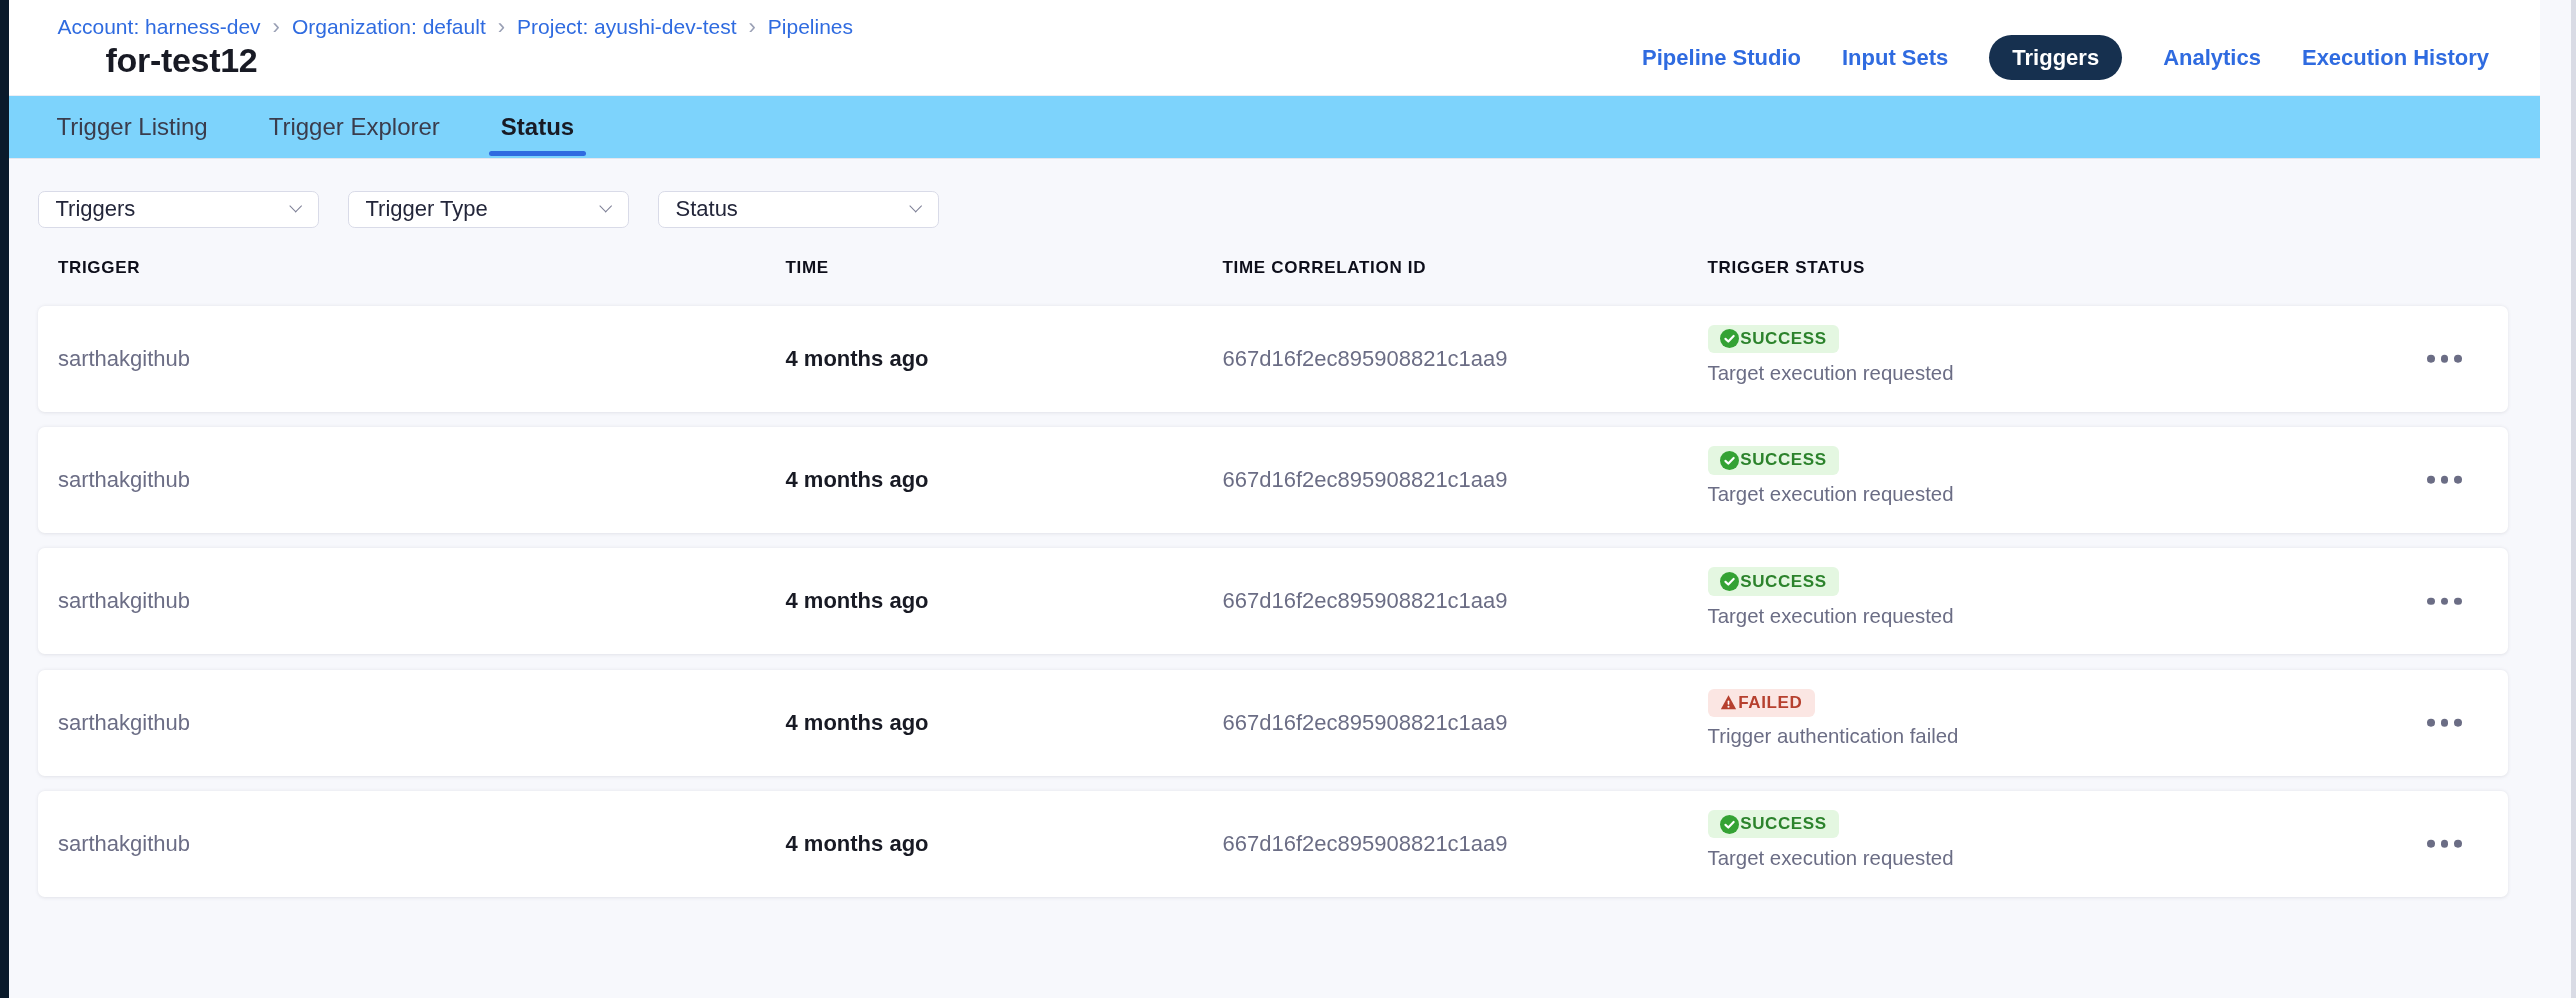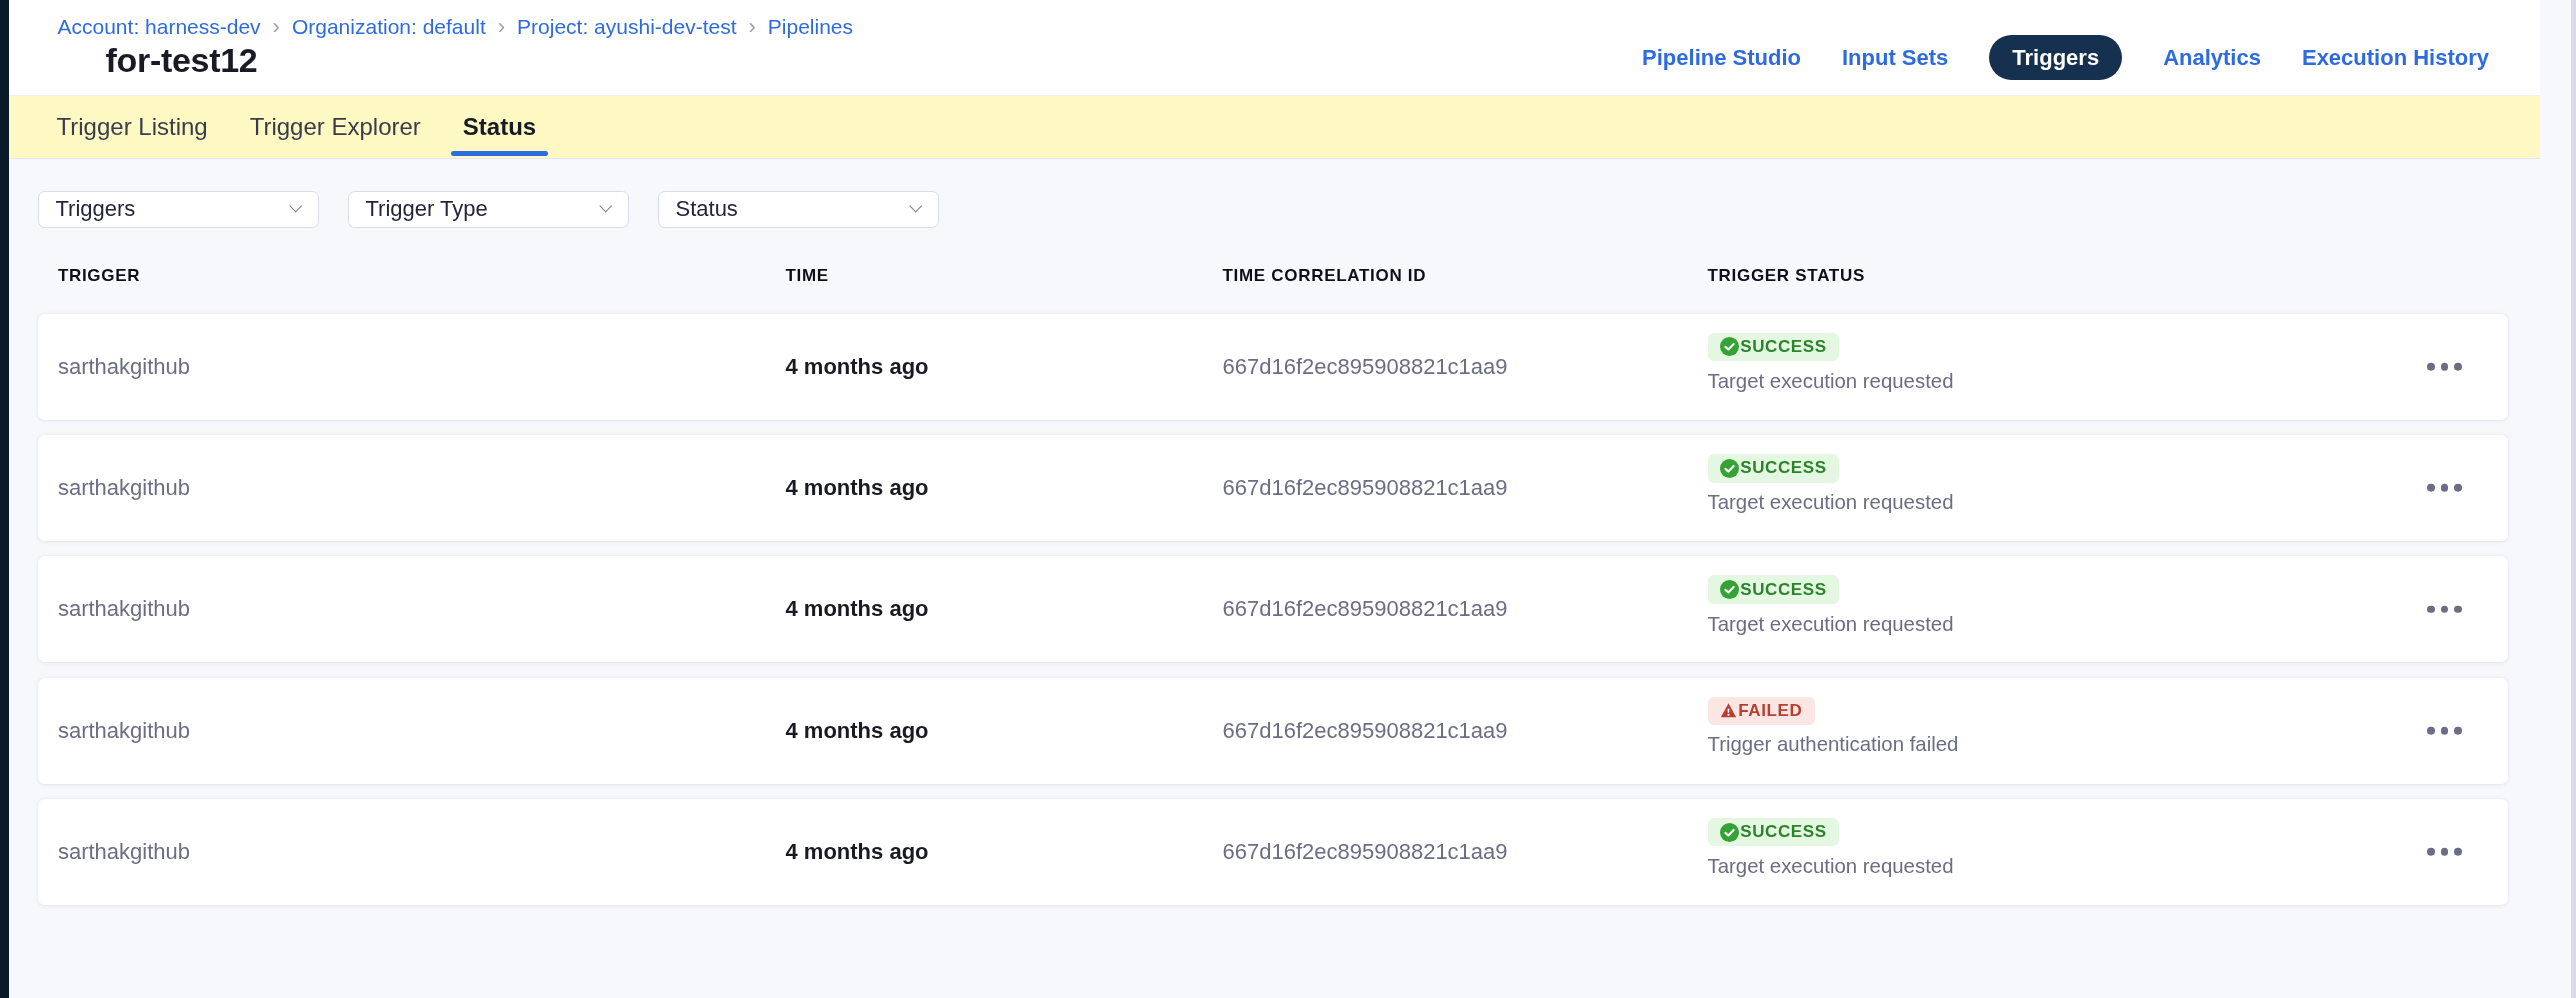--- a/index.html
+++ b/index.html
@@ -38,22 +38,22 @@
     display:flex; align-items:center; gap:41px; padding-top:19px;
   }
   .nav-link { color:#2f6be0; font-size:22px; font-weight:600; cursor:pointer; }
   .nav-link.active {
     background:#16304f; color:#ffffff; padding:9.4px 23px; border-radius:851px;
   }
 
   
   .tabs {
     position:absolute; left:8.5px; top:96px; right:36px; height:63px;
-    background:#fef9c3; border-bottom:1.7px solid #e4e6ef;
-    display:flex; align-items:flex-end; padding-left:48px; gap:42px;
+    background:#7dd3fc; border-bottom:1.7px solid #e4e6ef;
+    display:flex; align-items:flex-end; padding-left:48px; gap:61px;
   }
   .tab {
     position:relative; height:100%; display:flex; align-items:center;
     font-size:24px; color:#3a3c4c; cursor:pointer;
   }
   .tab.active { font-weight:bold; color:#181a24; }
   .tab.active::after {
     content:""; position:absolute; left:-12px; right:-12px; bottom:1.7px;
     height:5.1px; border-radius:3.4px; background:#2f6be0;
   }
@@ -67,21 +67,21 @@
     border:0.9px solid #d9dbe8; border-radius:6.8px;
     display:flex; align-items:center; justify-content:space-between;
     padding:0 17px; font-size:22px; color:#23263a; cursor:pointer;
   }
   .chev {
     width:9.4px; height:9.4px; border-right:1.7px solid #7d7f96; border-bottom:1.7px solid #7d7f96;
     transform:rotate(45deg) translate(-1.7px,-1.7px); flex:0 0 auto;
   }
 
   
-  .thead { position:relative; margin-top:32px; height:44px; width:2470px; }
+  .thead { position:relative; margin-top:24px; height:44px; width:2470px; }
   .thead span {
     position:absolute; top:6.8px; font-size:17px; font-weight:bold;
     color:#0d0e1a; letter-spacing:0.7px;
   }
   .col-trigger { left:20.4px; } .col-time { left:748px; }
   .col-id { left:1185px; } .col-status { left:1670px; }
 
   
   .rows { margin-top:10.2px; }
   .row-card {

